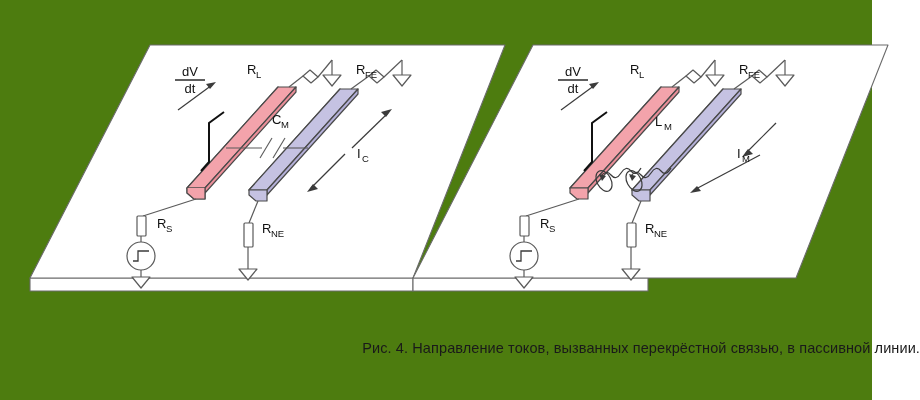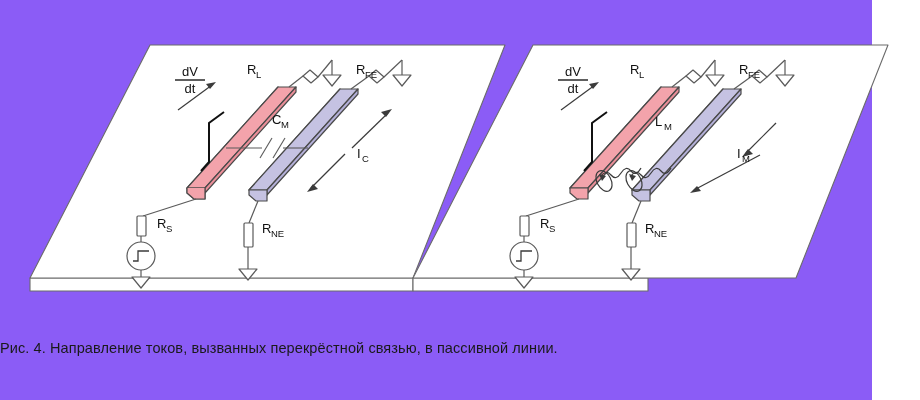--- a/index.html
+++ b/index.html
@@ -10,21 +10,21 @@
   body {
     width: 920px;
     height: 400px;
     font-family: "Liberation Sans", sans-serif;
     overflow: hidden;
   }
   #figure-root {
     position: relative;
     width: 872px;
     height: 400px;
-    background: #8b5cf6;
+    background: #4d7c0f;
   }
   svg#diagram-svg {
     display: block;
     width: 920px;
     height: 330px;
   }
   .board-face {
     fill: #ffffff;
     stroke: #6b6b6b;
     stroke-width: 1.1;
@@ -114,21 +114,21 @@
     font-family: "Liberation Sans", sans-serif;
     fill: #111111;
     font-size: 13px;
     text-anchor: middle;
   }
   .caption {
     position: absolute;
     left: 0;
     top: 340px;
     width: 920px;
-    text-align: left;
+    text-align: right;
     font-family: "Liberation Sans", sans-serif;
     font-size: 14.5px;
     color: #1a1a1a;
     letter-spacing: 0.1px;
   }
 </style>
 </head>
 <body>
 
 <div id="figure-root">

